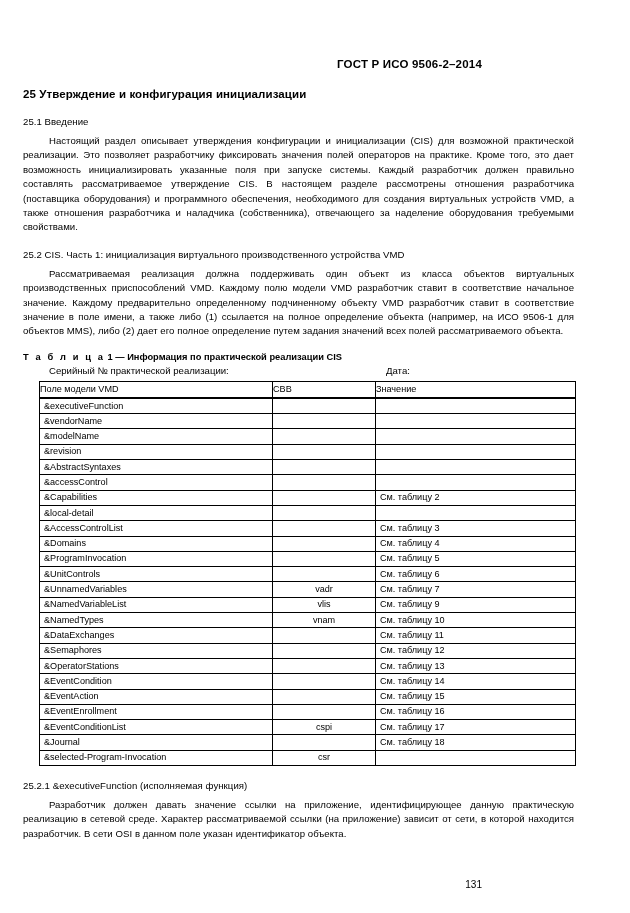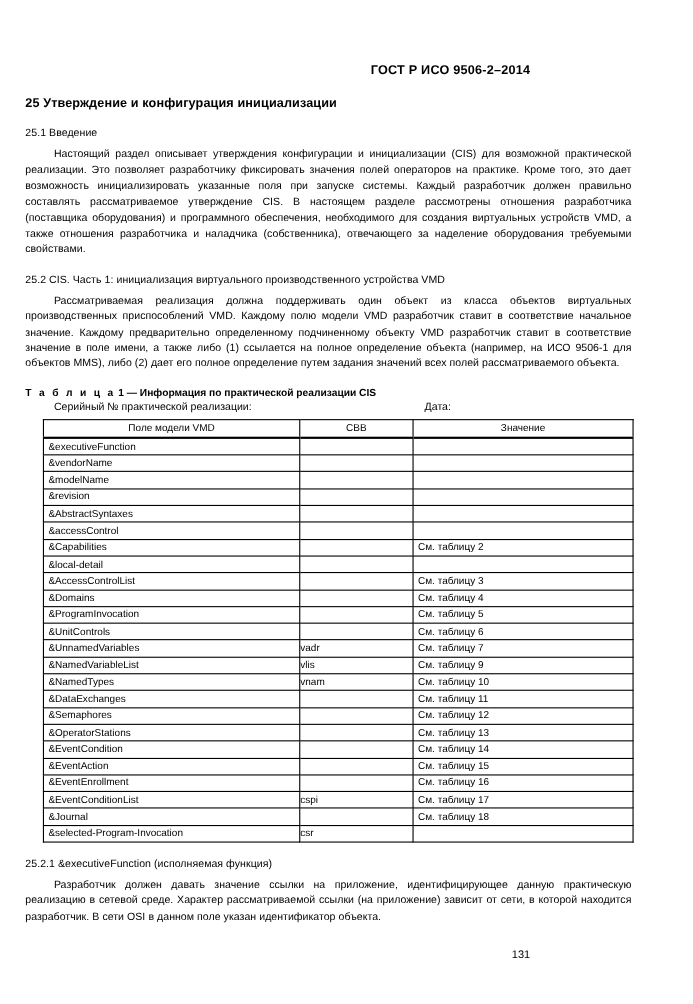--- a/index.html
+++ b/index.html
@@ -106,39 +106,39 @@
   table.cis td {
     border: 1px solid #000000;
     padding: 0 0 0 4px;
     height: 14.3px;
     line-height: 13px;
     vertical-align: middle;
     overflow: hidden;
     white-space: nowrap;
   }
   table.cis thead th {
-    text-align: center;
+    text-align: left;
     font-weight: normal;
     padding-left: 0;
     border-bottom-width: 2px;
     height: 15px;
   }
   table.cis td.cbb {
-    text-align: left;
+    text-align: center;
     padding-left: 0;
   }
   col.c-field { width: 233px; }
   col.c-cbb   { width: 103px; }
   col.c-value { width: 200px; }
 
   
   .page-number {
     position: absolute;
     right: 38px;
-    bottom: 39px;
+    bottom: 23px;
     font-size: 10px;
   }
 </style>
 </head>
 <body>
 
 <div class="page">
 
   <div class="doc-header">ГОСТ Р ИСО 9506-2–2014</div>
 

